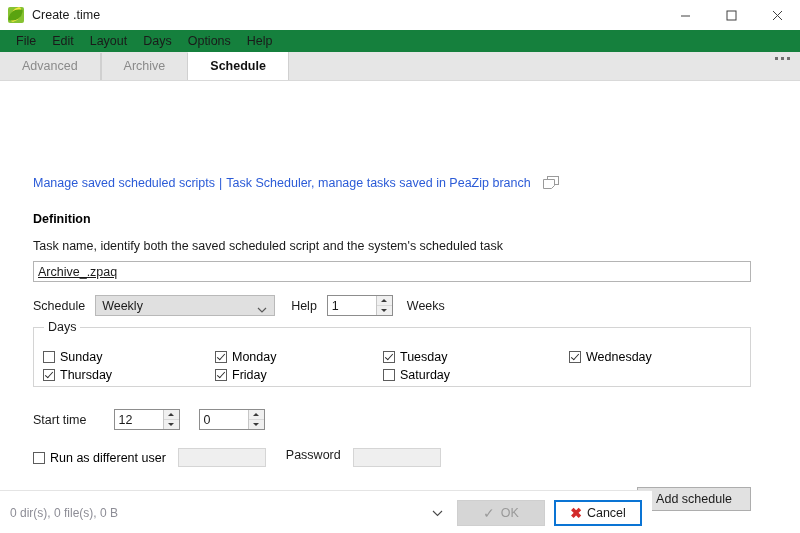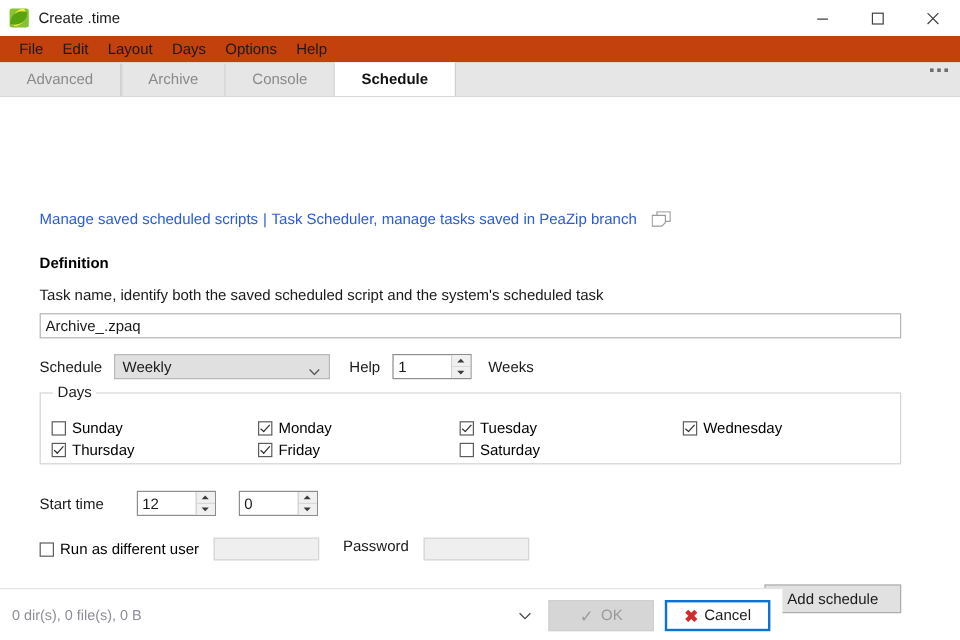--- a/index.html
+++ b/index.html
@@ -77,21 +77,21 @@
     color: #404040;
   }
   .win-btn svg { display: block; }
 
   
   .menubar {
     height: 22px;
     display: flex;
     align-items: center;
     padding-left: 8px;
-    background: #c2410c;
+    background: #15803d;
     font-size: 12.5px;
   }
   .menu-item {
     padding: 2px 8px;
     color: #1a1a1a;
     white-space: nowrap;
   }
 
   
   .tabbar {
@@ -189,20 +189,21 @@
     height: 21px;
     box-sizing: border-box;
     border: 1px solid #b4b4b4;
     background: #ffffff;
     font-family: "Liberation Sans", sans-serif;
     font-size: 12.5px;
     color: #1a1a1a;
     padding: 0 4px;
     line-height: 19px;
     outline: none;
+    text-decoration: underline;
   }
 
   .row-schedule {
     position: absolute;
     left: 33px;
     top: 214px;
     display: flex;
     align-items: center;
     font-size: 12.5px;
   }
@@ -454,21 +455,20 @@
   <div class="menu-item">Edit</div>
   <div class="menu-item">Layout</div>
   <div class="menu-item">Days</div>
   <div class="menu-item">Options</div>
   <div class="menu-item">Help</div>
 </div>
 
 <div class="tabbar">
   <div class="tab">Advanced</div>
   <div class="tab first">Archive</div>
-  <div class="tab">Console</div>
   <div class="tab active">Schedule</div>
   <div class="tab-overflow">
     <i></i>
       <i></i>
       <i></i>
   </div>
 </div>
 
 <div class="content">
 

